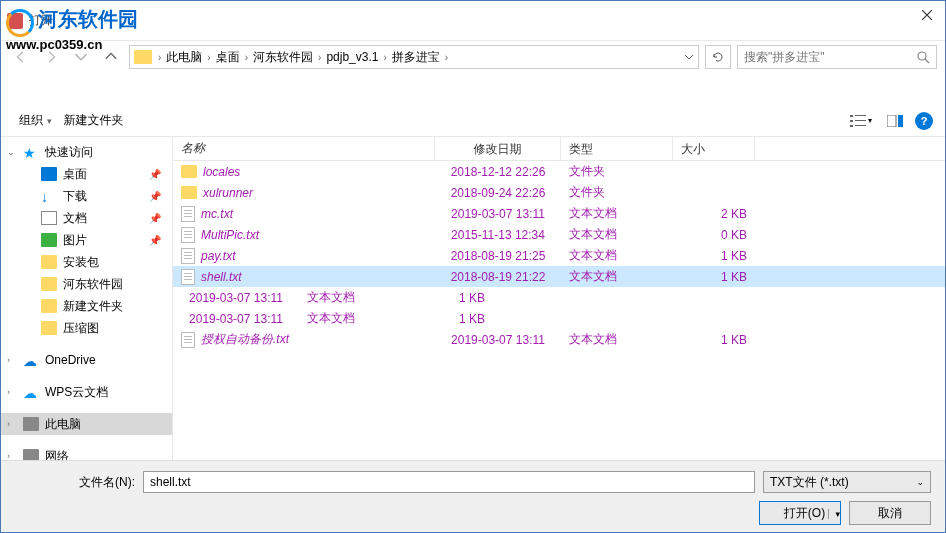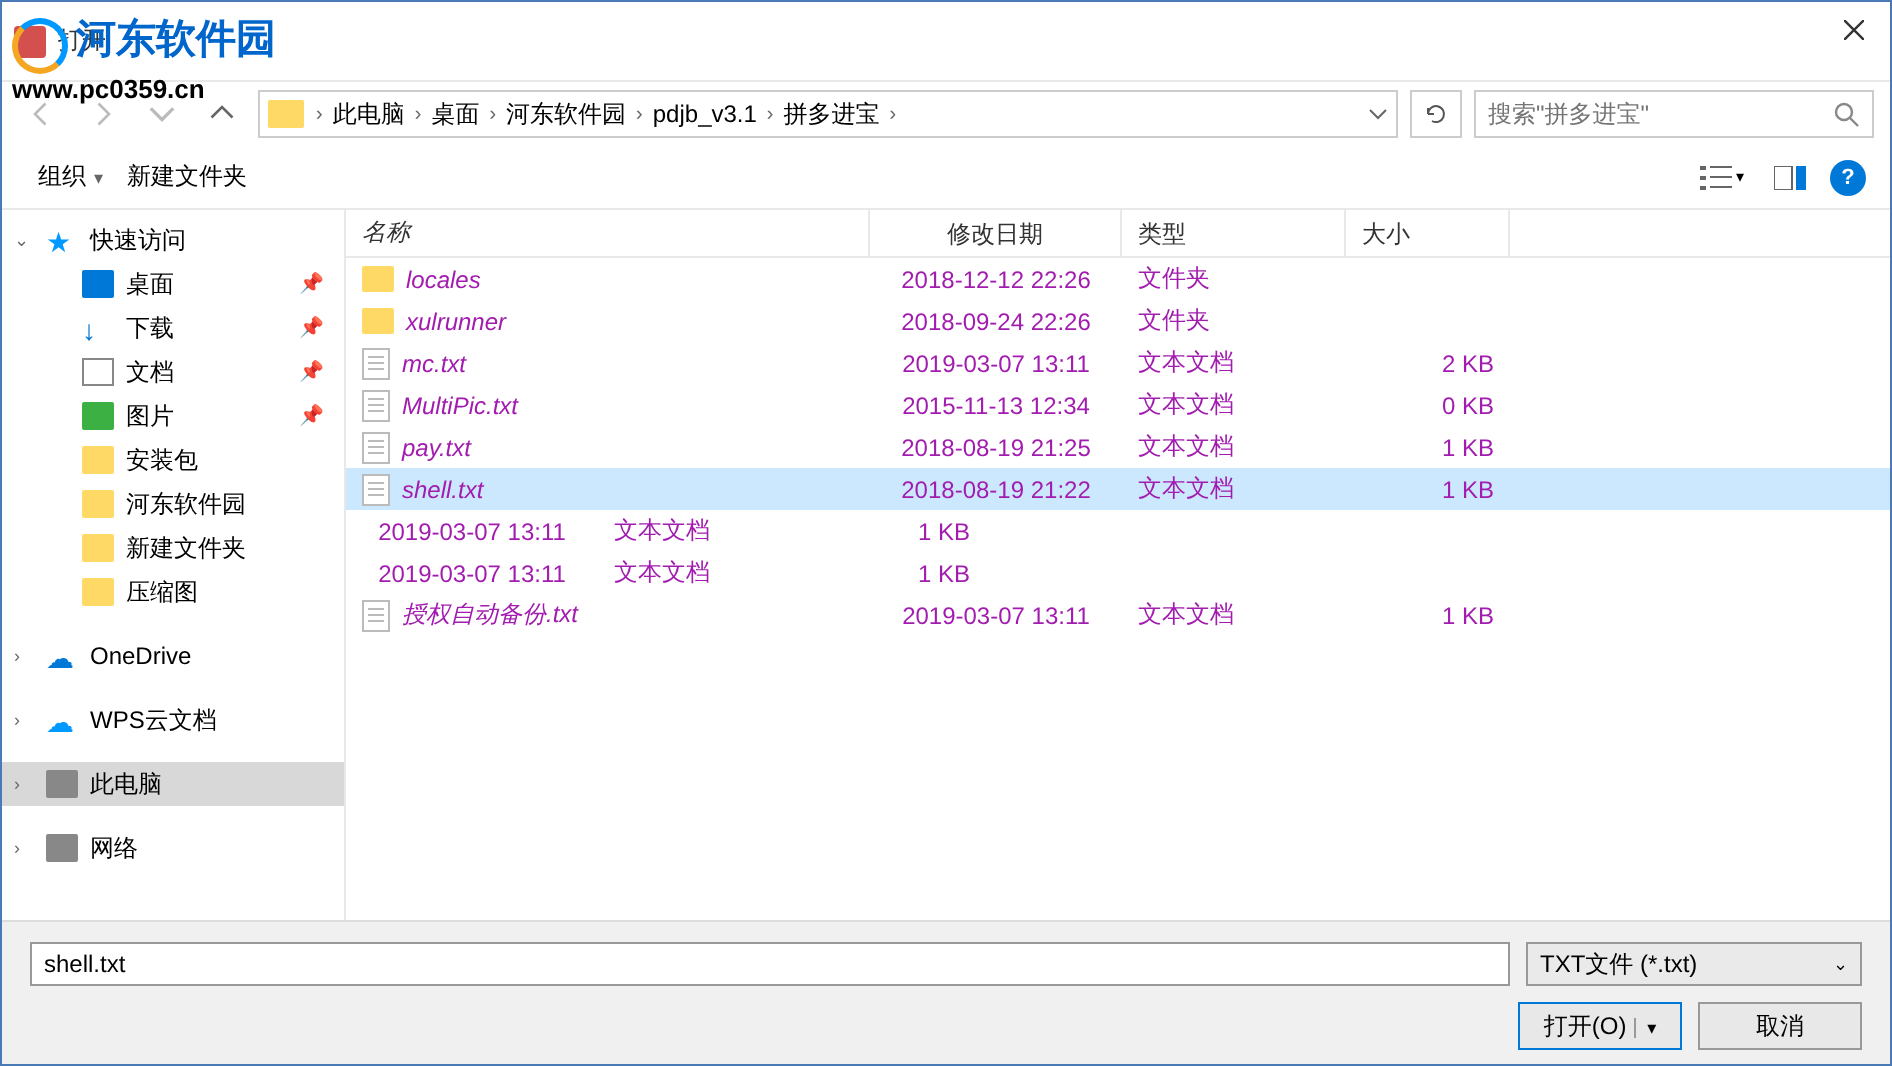--- a/index.html
+++ b/index.html
@@ -23,21 +23,21 @@
 .breadcrumb { flex: 1; height: 24px; border: 1px solid #ccc; display: flex; align-items: center; padding: 0 4px; gap: 2px; background: #fff; }
 .breadcrumb .folder-icon { width: 18px; height: 14px; background: #ffd966; border-radius: 1px; margin-right: 4px; }
 .breadcrumb .crumb { padding: 0 3px; cursor: pointer; }
 .breadcrumb .sep { color: #666; font-size: 10px; }
 .breadcrumb .dd { margin-left: auto; display: flex; align-items: center; }
 .refresh-btn { width: 26px; height: 24px; border: 1px solid #ccc; background: #fff; display: flex; align-items: center; justify-content: center; }
 .search-box { width: 200px; height: 24px; border: 1px solid #ccc; display: flex; align-items: center; padding: 0 6px; }
 .search-box input { flex: 1; border: none; outline: none; color: #888; }
 .search-box .sicon { width: 14px; height: 14px; }
 
-.toolbar { height: 32px; display: flex; align-items: center; padding: 0 12px; border-bottom: 1px solid #e8e8e8; }
+.toolbar { height: 32px; display: flex; align-items: center; padding: 0 12px; border-bottom: 1px solid #e8e8e8; margin-top: 32px; }
 .toolbar .tb-item { padding: 0 6px; cursor: pointer; }
 .toolbar .tb-item.dd::after { content: "▾"; margin-left: 4px; font-size: 9px; color: #666; }
 .toolbar .right { margin-left: auto; display: flex; gap: 6px; align-items: center; }
 .toolbar .view-btn { width: 28px; height: 22px; display: flex; align-items: center; justify-content: center; border: 1px solid transparent; cursor: pointer; }
 .toolbar .help-icon { width: 18px; height: 18px; border-radius: 50%; background: #0078d7; color: #fff; display: flex; align-items: center; justify-content: center; font-size: 11px; font-weight: bold; }
 
 .main { display: flex; height: 380px; }
 .sidebar { width: 172px; border-right: 1px solid #e8e8e8; overflow-y: auto; padding: 4px 0; }
 .sidebar .item { height: 22px; display: flex; align-items: center; padding: 0 8px 0 22px; gap: 6px; cursor: pointer; position: relative; }
 .sidebar .item.l2 { padding-left: 40px; }
@@ -71,21 +71,21 @@
 .fi-txt { width: 14px; height: 16px; background: #fff; border: 1px solid #bbb; flex-shrink: 0; position: relative; }
 .fi-txt::before { content: ""; position: absolute; top: 3px; left: 2px; right: 2px; height: 1px; background: #bbb; box-shadow: 0 3px 0 #bbb, 0 6px 0 #bbb; }
 
 .footer { position: absolute; bottom: 0; left: 0; right: 0; height: 72px; background: #f0f0f0; border-top: 1px solid #ddd; padding: 10px 14px; }
 .footer .file-row { display: flex; align-items: center; gap: 8px; margin-bottom: 8px; }
 .footer .file-row label { width: 120px; text-align: right; }
 .footer .file-input { flex: 1; height: 22px; border: 1px solid #999; padding: 0 6px; background: #fff; }
 .footer .filter { width: 168px; height: 22px; border: 1px solid #999; padding: 0 6px; background: #eaeaea; display: flex; align-items: center; justify-content: space-between; }
 .footer .btn-row { display: flex; justify-content: flex-end; gap: 8px; }
 .footer .btn { width: 82px; height: 24px; border: 1px solid #999; background: #e8e8e8; cursor: pointer; }
-.footer .btn.primary { border-color: #0078d7; }
+.footer .btn.primary { border-color: #0078d7; text-align: right; }
 .footer .dd-arrow { border-left: 1px solid #999; padding-left: 6px; font-size: 9px; }
 </style>
 </head>
 <body>
 
 <div class="watermark">
   <div><span class="wm-logo"></span><span class="wm-title">河东软件园</span></div>
   <div class="wm-url">www.pc0359.cn</div>
 </div>
 
@@ -327,20 +327,21 @@
           <div class="cell col-date">2019-03-07  13:11</div>
           <div class="cell col-type">文本文档</div>
           <div class="cell col-size">1 KB</div>
         </div>
       </div>
   </div>
 </div>
 
 <div class="footer">
   <div class="file-row">
+    <label>文件名(N):</label>
     <input class="file-input" value="shell.txt" style="">
     <div class="filter">
         <span>TXT文件 (*.txt)</span>
         <span style="font-size:9px">⌄</span>
       </div>
   </div>
   <div class="btn-row">
     <button class="btn primary"><span>打开(O)</span> <span class="dd-arrow">▾</span></button>
     <button class="btn">取消</button>
   </div>

